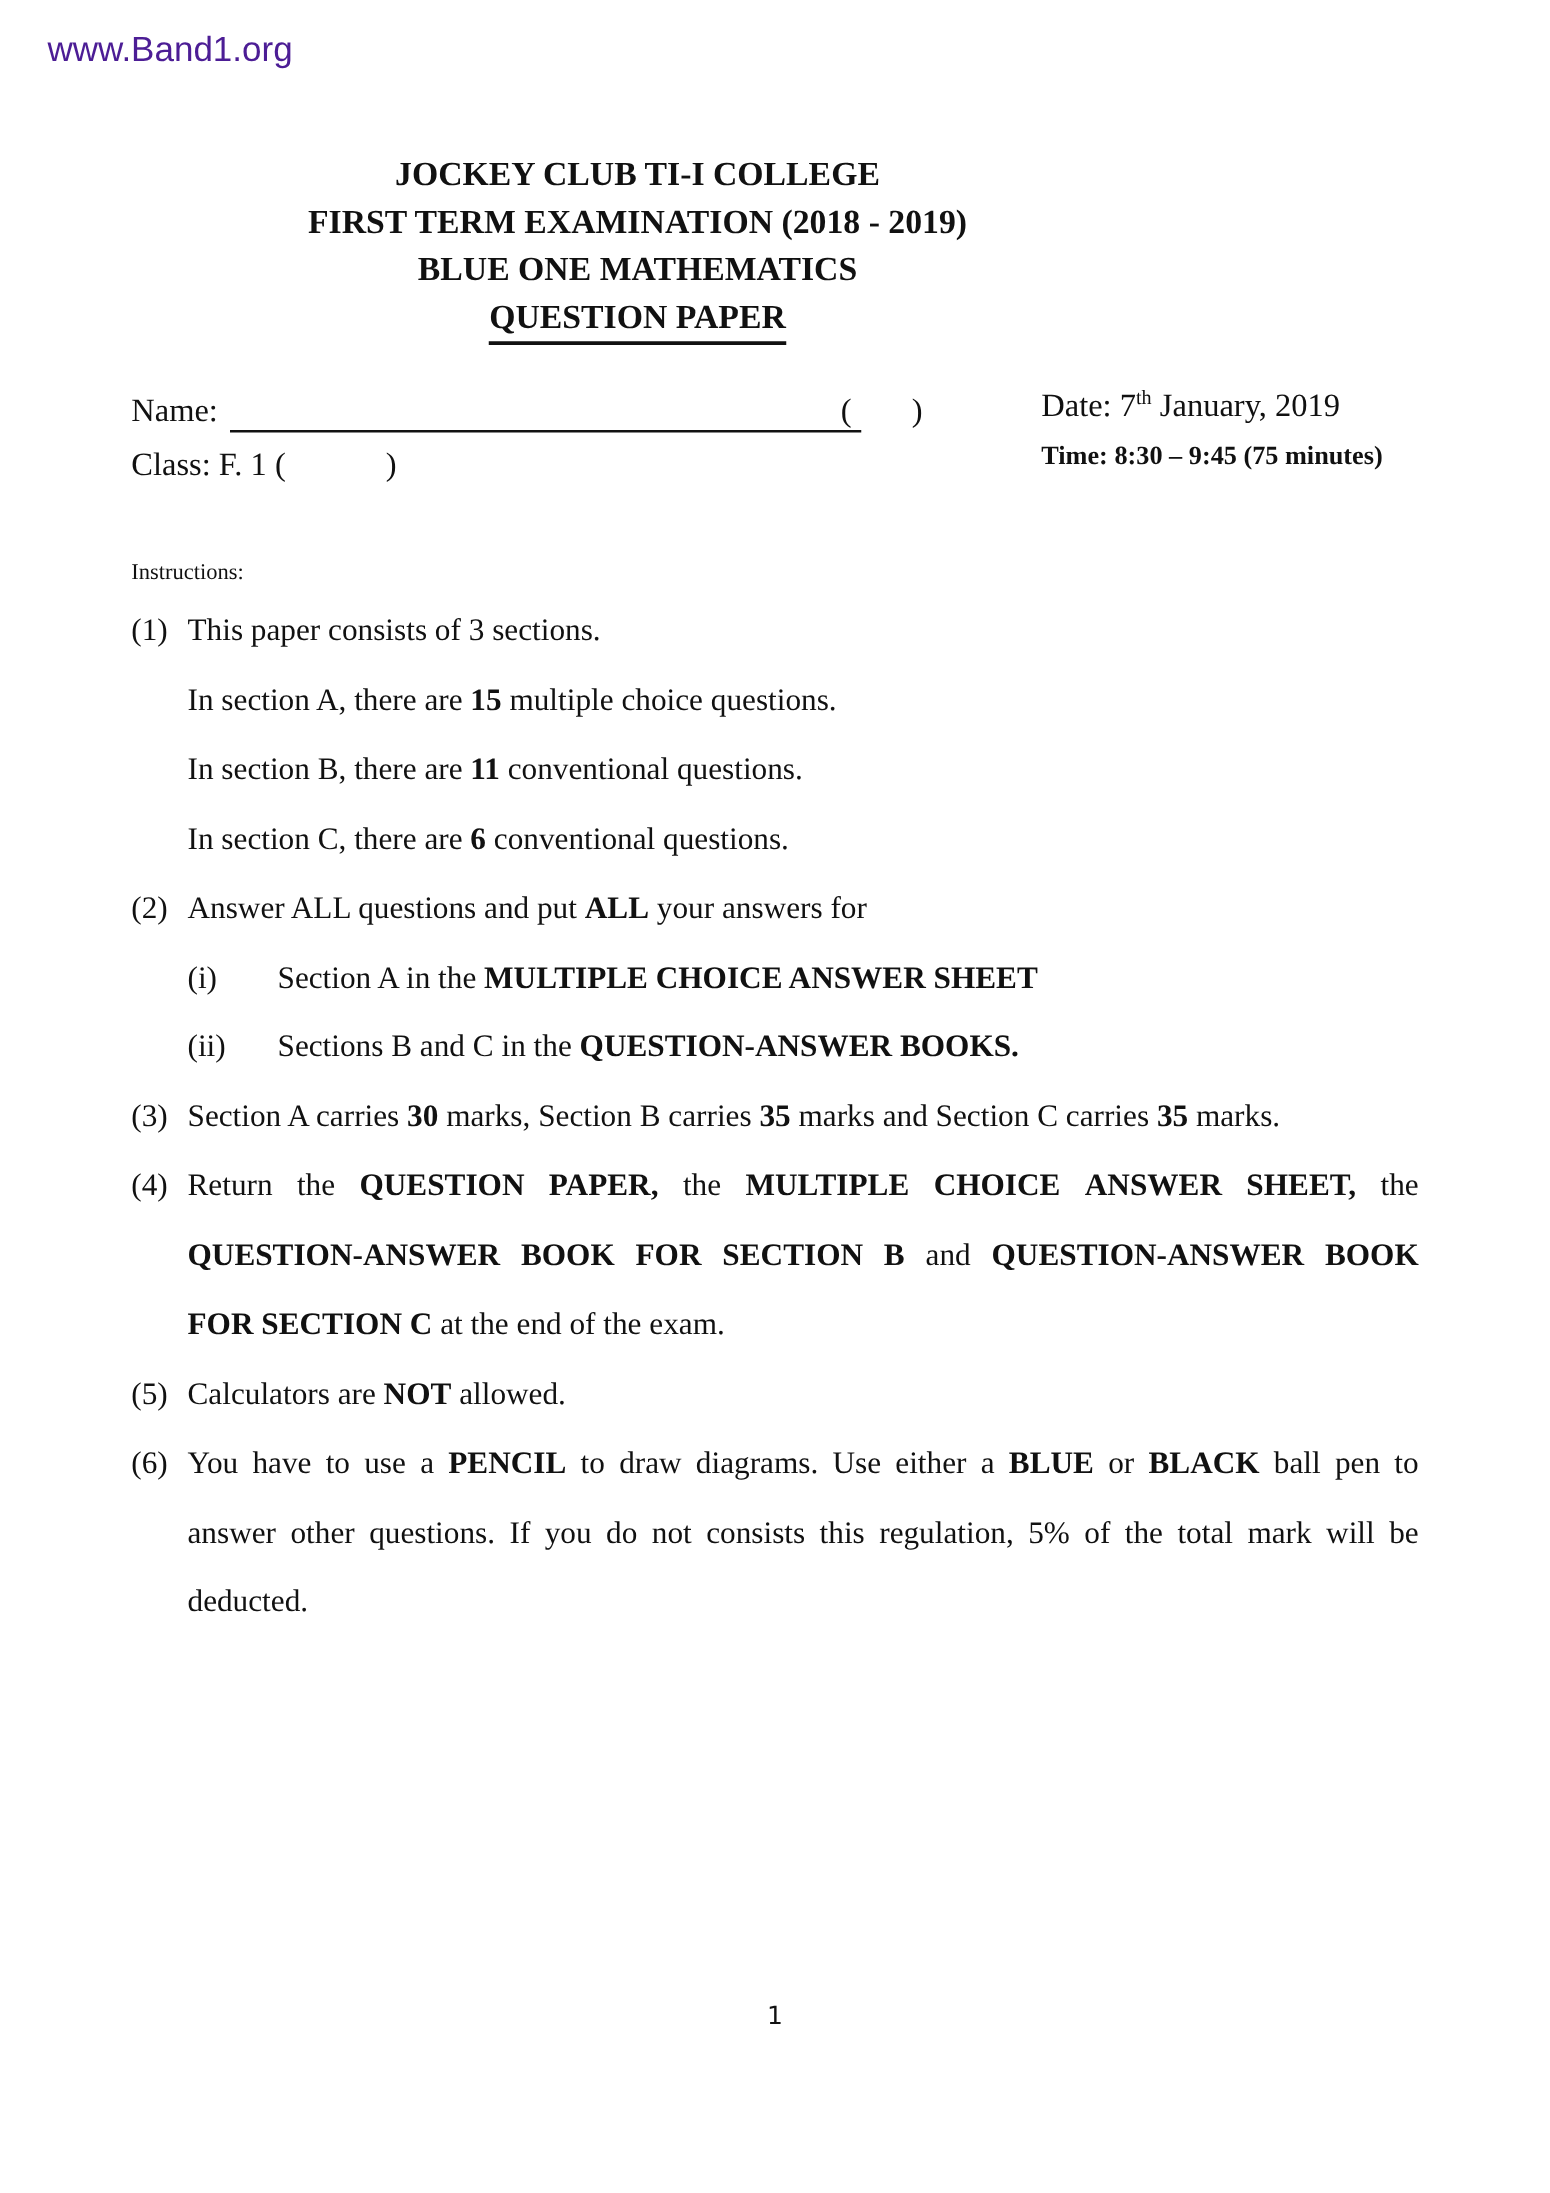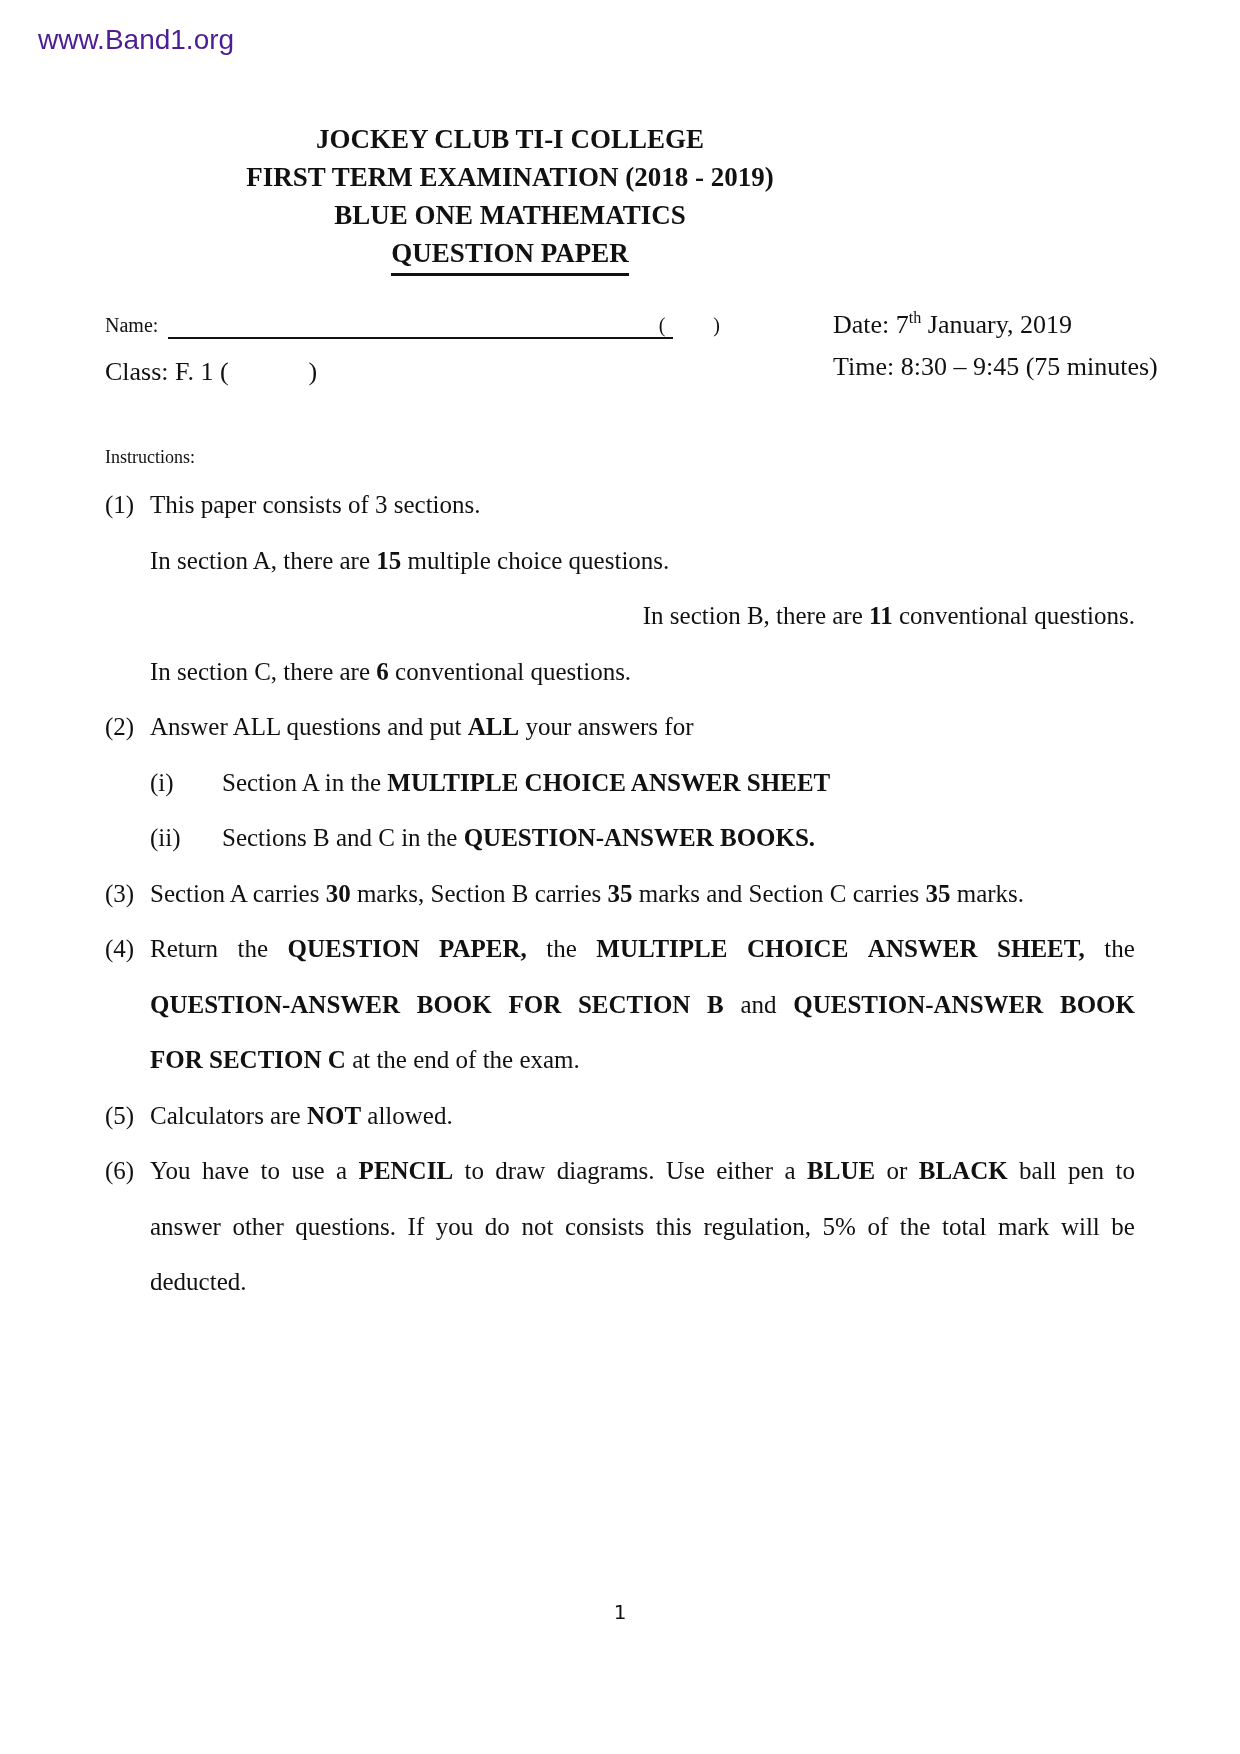--- a/index.html
+++ b/index.html
@@ -4,28 +4,28 @@
 <style>
   html,body{margin:0;padding:0;background:#ffffff;}
   .page{position:relative;width:1240px;height:1754px;background:#ffffff;color:#111;
         font-family:"Liberation Serif",serif;overflow:hidden;}
   .watermark{position:absolute;left:38px;top:24px;
         font-family:"Liberation Sans",sans-serif;font-size:28px;color:#4c1d95;}
   .titles{position:absolute;left:0;top:120px;width:1020px;text-align:center;
         font-weight:700;font-size:27px;}
   .tline{height:38px;line-height:38px;}
   .tunder{border-bottom:3px solid #111;padding-bottom:5px;}
-  .meta-name{position:absolute;left:105px;top:314px;font-size:20px;white-space:nowrap;}
+  .meta-name{position:absolute;left:105px;top:314px;font-size:26px;white-space:nowrap;}
   .nline{display:inline-block;width:497px;border-bottom:2px solid #111;
         text-align:right;padding-right:8px;margin-left:10px;}
   .nclose{margin-left:40px;}
   .meta-class{position:absolute;left:105px;top:357px;font-size:26px;white-space:nowrap;}
   .cclose{margin-left:80px;}
   .meta-date{position:absolute;left:833px;top:310px;font-size:26px;white-space:nowrap;}
-  .meta-time{position:absolute;left:833px;top:352px;font-size:26px;white-space:nowrap;}
+  .meta-time{position:absolute;left:833px;top:352px;font-size:21px;white-space:nowrap;font-weight:bold;}
   .instr-label{position:absolute;left:105px;top:447px;font-size:18px;}
   .instr{position:absolute;left:105px;top:491px;width:1030px;height:860px;font-size:25px;}
   .irow{position:absolute;left:0;width:1030px;height:34px;}
   .num{position:absolute;top:0;}
   .na{left:0;}
   .nb{left:45px;}
   .txt{margin-left:45px;white-space:nowrap;}
   .txt.tb{margin-left:117px;}
   .irow.just .txt{white-space:normal;display:flex;justify-content:space-between;}
   .irow.just .txt span{white-space:pre;}
@@ -62,21 +62,21 @@
   <div class="instr-label">Instructions:</div>
 
   <div class="instr">
       <div class="irow" style="top: 0px;">
         <span class="num na">(1)</span>
         <div class="txt"><span>This paper consists of 3 sections.</span></div>
       </div>
       <div class="irow" style="top: 56px;">
         <div class="txt"><span>In section A, there are </span><span class="b">15</span><span> multiple choice questions.</span></div>
       </div>
-      <div class="irow" style="top: 111px; text-align: right;">
+      <div class="irow" style="top: 111px;">
         <div class="txt"><span>In section B, there are </span><span class="b">11</span><span> conventional questions.</span></div>
       </div>
       <div class="irow" style="top: 167px;">
         <div class="txt"><span>In section C, there are </span><span class="b">6</span><span> conventional questions.</span></div>
       </div>
       <div class="irow" style="top: 222px;">
         <span class="num na">(2)</span>
         <div class="txt"><span>Answer ALL questions and put </span><span class="b">ALL</span><span> your answers for</span></div>
       </div>
       <div class="irow" style="top: 278px;">

